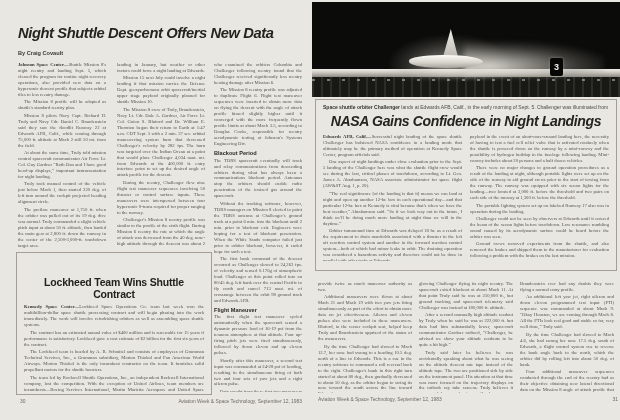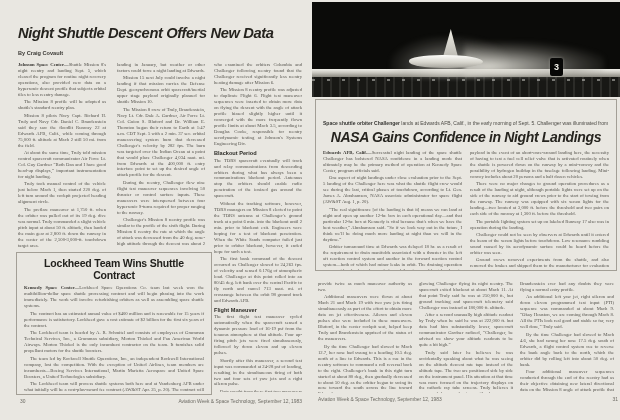--- a/index.html
+++ b/index.html
@@ -36,21 +36,21 @@
     margin:3px 0 1.5px 0;text-indent:0;
   }
   #l-col1{left:2px;top:62px;width:88px;height:186px;}
   #l-col2{left:101px;top:62px;width:88px;height:186px;}
   #l-col3{left:198px;top:62px;width:88px;height:330px;}
 
   
   #lockheed-box{
     position:absolute;left:0;top:252px;width:196px;height:143px;
     border:1px solid #a39f96;box-sizing:border-box;
-    padding:3px 7px;overflow:hidden;
+    padding:22px 7px;overflow:hidden;
   }
   #lockheed-box h2{
     font:bold 10.5px "Liberation Sans", sans-serif;color:#23221e;
     text-align:center;margin:1px 0 4px 0;letter-spacing:-0.2px;
   }
   .boxtext{font-size:4.7px;line-height:1.28;text-align:justify;color:#55534d;}
   .boxtext p{margin:0 0 1.5px 0;text-indent:6px;}
   .boxtext p.lead{text-indent:0;}
 
   
@@ -107,21 +107,21 @@
     background:#070706;color:#f2f1ea;border-radius:2px;
     font:bold 9px "Liberation Sans", sans-serif;
     display:flex;align-items:center;justify-content:center;
     box-shadow:0 0 3px rgba(240,240,230,.35);
   }
 
   
   #nasa-box{
     position:absolute;left:3px;top:99px;width:302px;height:172px;
     border:1px solid #a39f96;box-sizing:border-box;
-    padding:20px 7px;overflow:hidden;
+    padding:4px 7px;overflow:hidden;
   }
   .caption{
     font:5px "Liberation Sans", sans-serif;color:#4c4a45;
     white-space:nowrap;overflow:hidden;margin-bottom:2px;
   }
   .caption b{color:#343330;}
   #right-head{
     font-size:14.5px;text-align:center;white-space:nowrap;
     transform:scaleX(0.97);transform-origin:center;
     margin:3px 0 5px 0;

